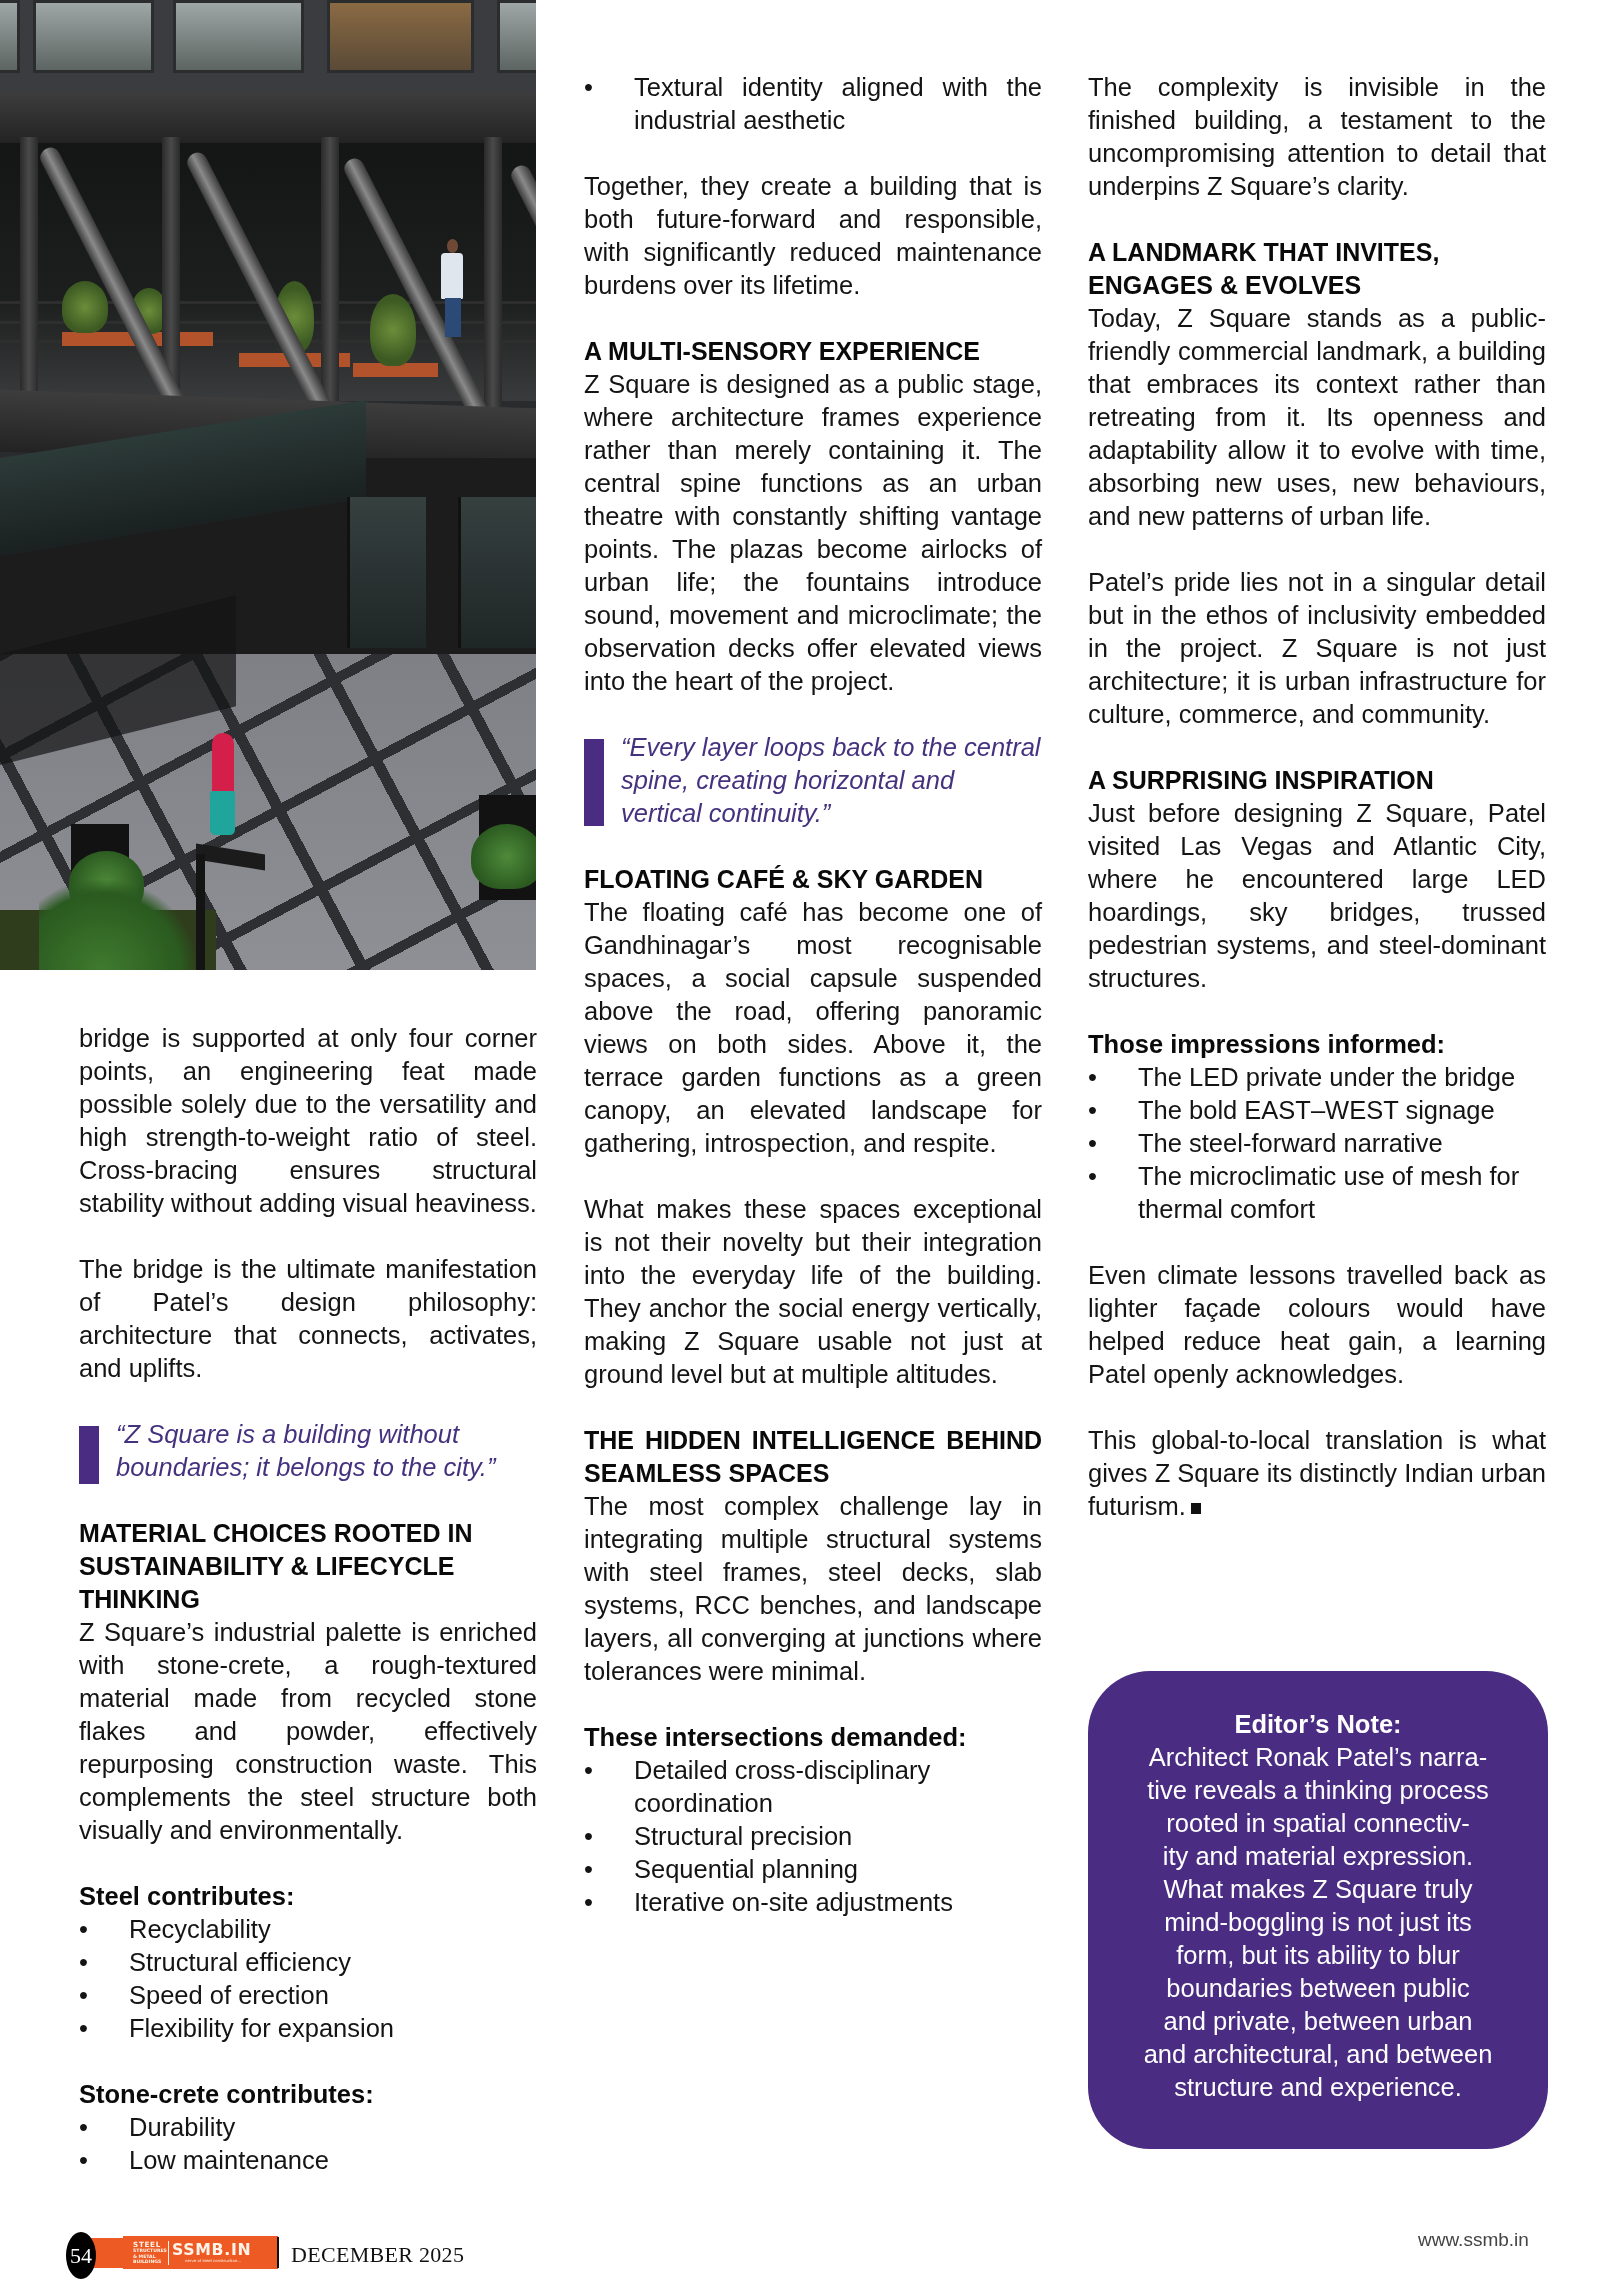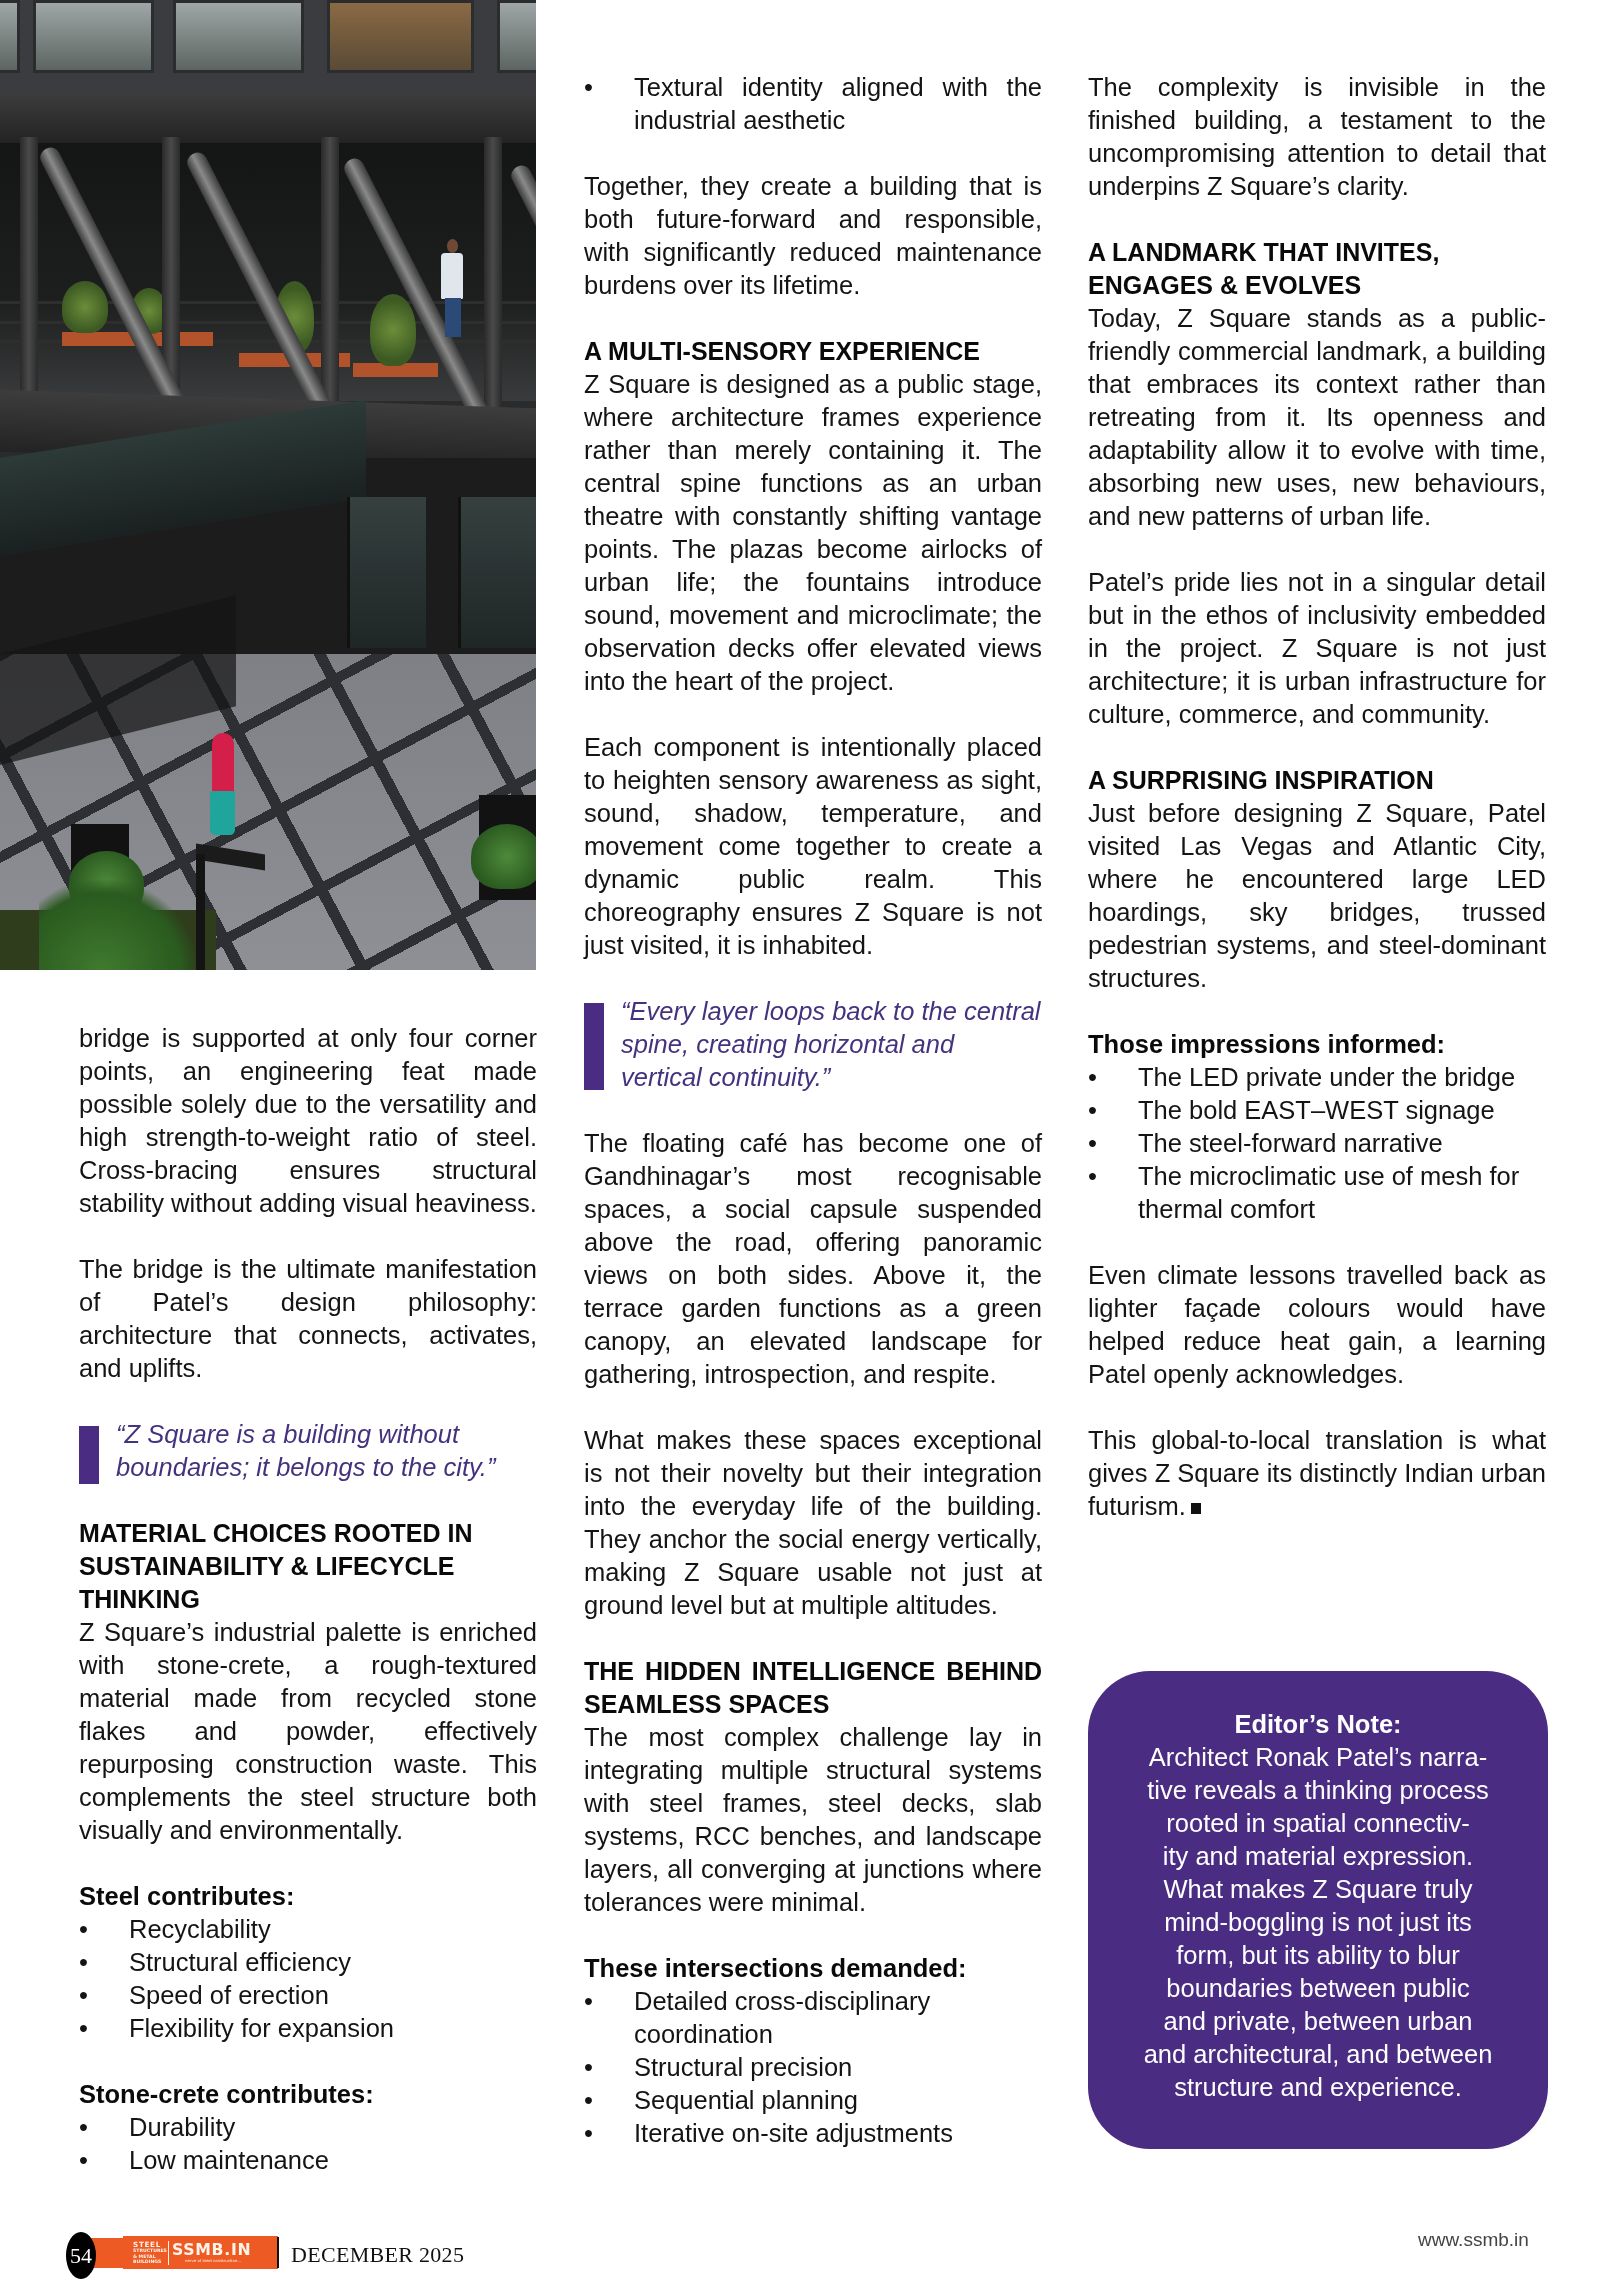--- a/index.html
+++ b/index.html
@@ -170,29 +170,29 @@
 </div>
 
 <div class="col col2">
   <ul>
     <li style="text-align:justify;"><span class="bullet">•</span><span>Textural identity aligned with the industrial aesthetic</span></li>
   </ul>
   <p>Together, they create a building that is both future-forward and responsible, with significantly reduced maintenance burdens over its lifetime.</p>
 
   <h3>A MULTI-SENSORY EXPERIENCE</h3>
   <p>Z Square is designed as a public stage, where architecture frames experience rather than merely containing it. The central spine functions as an urban theatre with constantly shifting vantage points. The plazas become airlocks of urban life; the fountains introduce sound, movement and microclimate; the observation decks offer elevated views into the heart of the project.</p>
-  <p>Each component is intentionally placed to heighten sensory awareness as sight, sound, shadow, temperature, and movement come together to create a dynamic public realm. This choreography ensures Z Square is not just visited, it is inhabited.</p>
 
   <div class="pullquote pq2">
     <span class="bar"></span>
     <div>“Every layer loops back to the central</div>
     <div>spine, creating horizontal and</div>
     <div>vertical continuity.”</div>
   </div>
 
+  <h3>FLOATING CAFÉ &amp; SKY GARDEN</h3>
   <p>The floating café has become one of Gandhinagar’s most recognisable spaces, a social capsule suspended above the road, offering panoramic views on both sides. Above it, the terrace garden functions as a green canopy, an elevated landscape for gathering, introspection, and respite.</p>
   <p>What makes these spaces exceptional is not their novelty but their integration into the everyday life of the building. They anchor the social energy vertically, making Z Square usable not just at ground level but at multiple altitudes.</p>
 
   <h3>
     <div style="text-align:justify;text-align-last:justify;">THE HIDDEN INTELLIGENCE BEHIND</div>
     <div>SEAMLESS SPACES</div>
   </h3>
   <p>The most complex challenge lay in integrating multiple structural systems with steel frames, steel decks, slab systems, RCC benches, and landscape layers, all converging at junctions where tolerances were minimal.</p>
 
   <h4>These intersections demanded:</h4>

